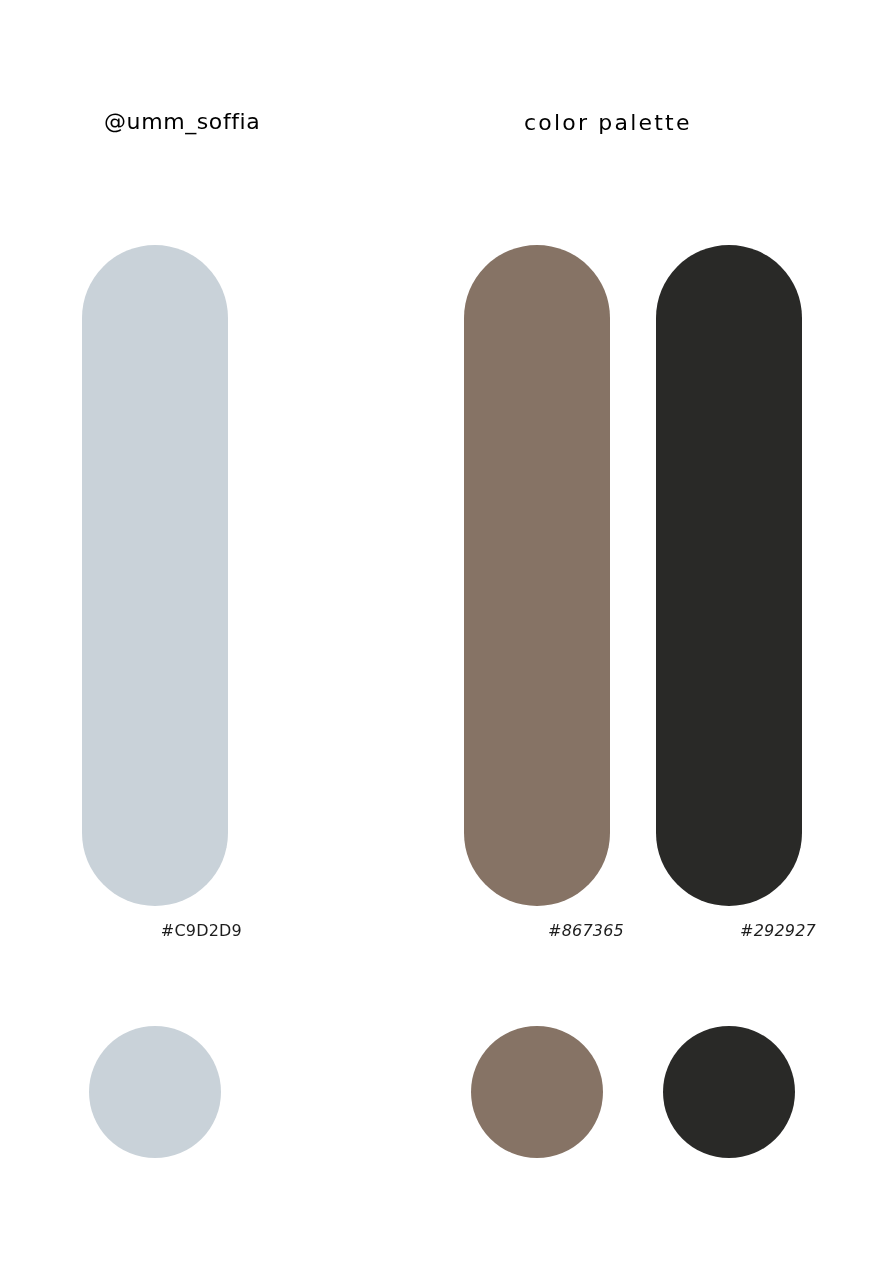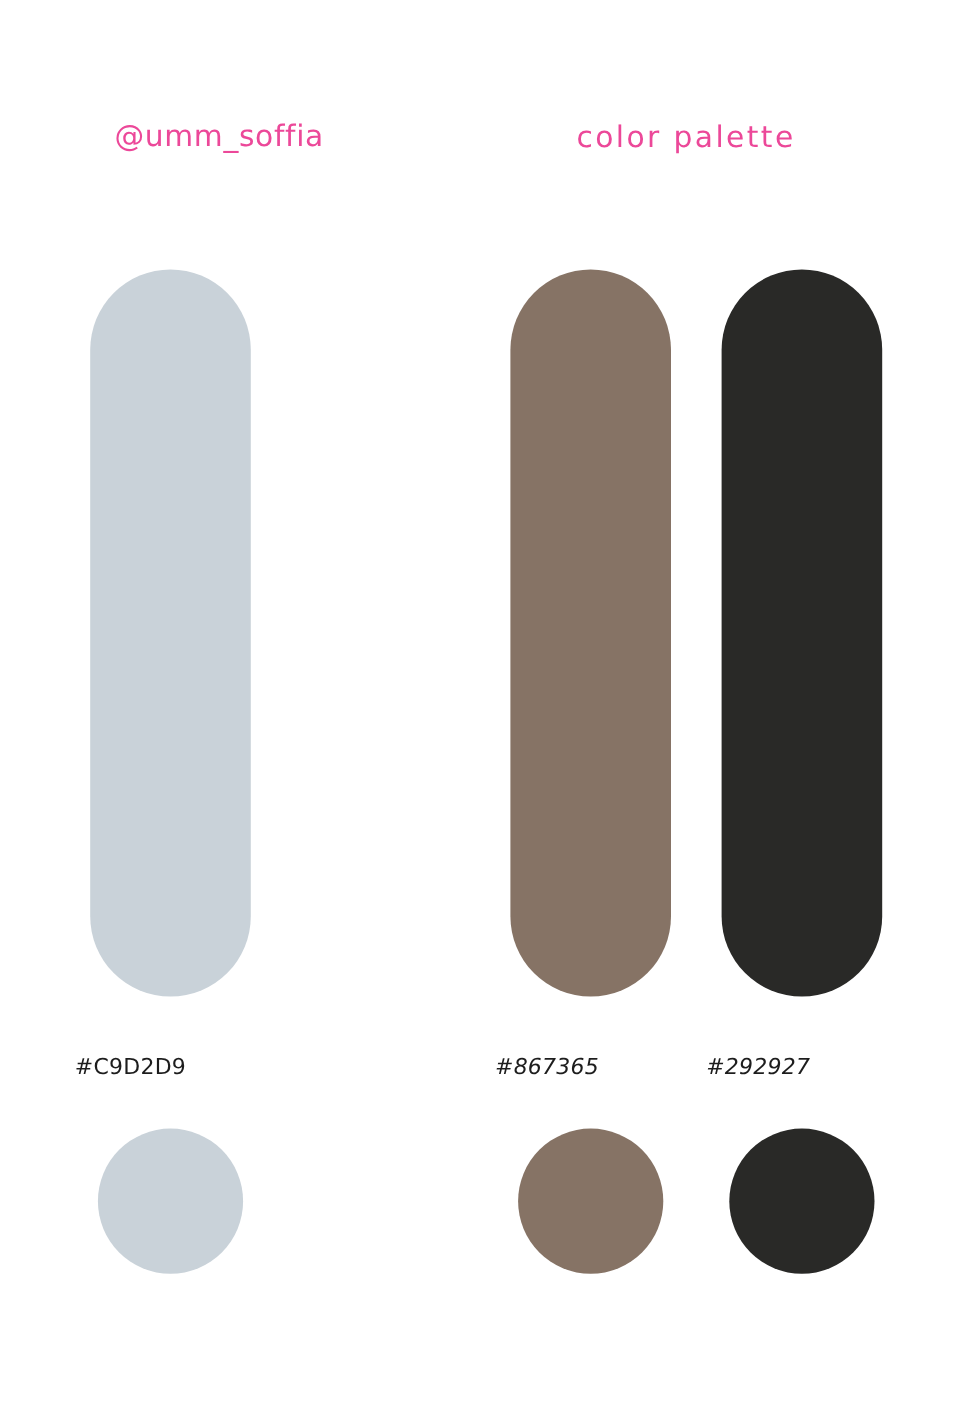--- a/index.html
+++ b/index.html
@@ -19,23 +19,23 @@
     position: relative;
     width: 876px;
     height: 1280px;
     background: #ffffff;
   }
 
   
   .heading {
     position: absolute;
     font-family: "DejaVu Sans", sans-serif;
-    font-size: 27px;
+    font-size: 22px;
     font-weight: 400;
-    color: #ec4899;
+    color: #000000;
     white-space: nowrap;
     letter-spacing: 1.2px;
     line-height: 1;
   }
   #handle-text {
     left: 104px;
     top: 111px;
     letter-spacing: 0.6px;
   }
   #palette-title-text {
@@ -56,26 +56,26 @@
     position: absolute;
     top: 245px;
     left: 0;
     width: 146px;
     height: 661px;
     border-radius: 73px;
   }
 
   .hex-label {
     position: absolute;
-    top: 957px;
+    top: 921px;
     left: -14px;
     width: 174px;
-    text-align: left;
+    text-align: right;
     font-family: "DejaVu Sans", sans-serif;
-    font-size: 20px;
+    font-size: 16px;
     font-weight: 400;
     color: #1d1d1d;
     letter-spacing: 0.2px;
     line-height: 1.2;
     white-space: nowrap;
   }
 
   .dot {
     position: absolute;
     top: 1026px;

